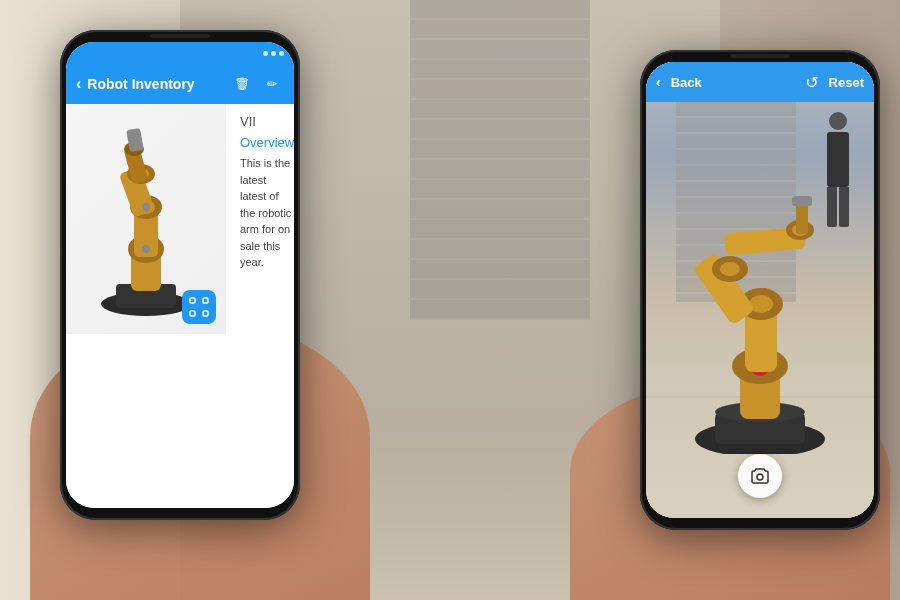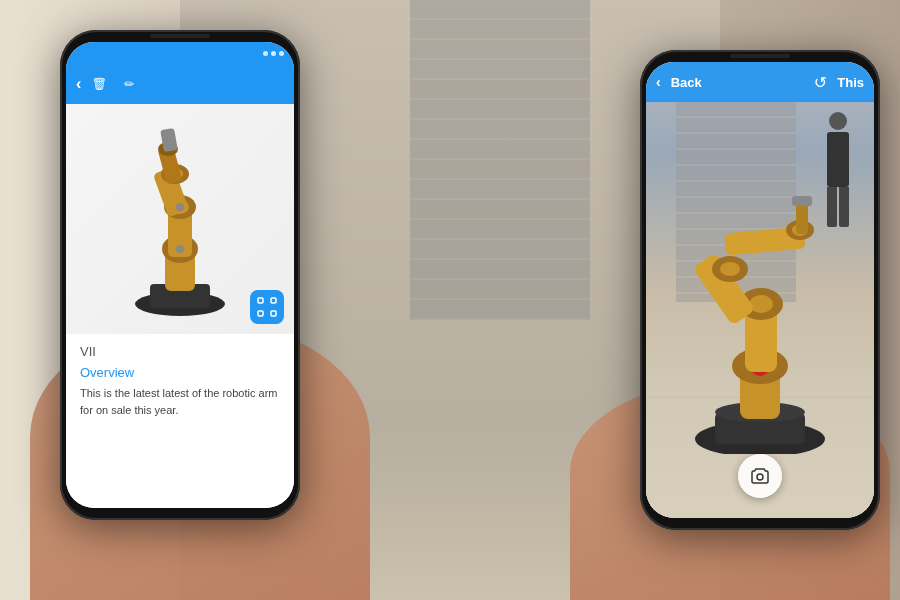--- a/index.html
+++ b/index.html
@@ -150,21 +150,21 @@
       align-items: center;
       justify-content: center;
       cursor: pointer;
     }
 
     
     .phone-content {
       flex: 1;
       background: #fff;
       display: flex;
-      flex-direction: column;
+      flex-direction: row;
       height: calc(100% - 62px);
     }
 
     
     .robot-image-area {
       height: 230px;
       background: linear-gradient(135deg, #f5f5f5 0%, #eeeeee 100%);
       display: flex;
       align-items: center;
       justify-content: center;
@@ -305,20 +305,21 @@
       <div class="status-bar">
         <div class="status-bar-dots">
           <div class="status-dot"></div>
           <div class="status-dot"></div>
           <div class="status-dot"></div>
         </div>
       </div>
 
       <div class="nav-bar">
         <span class="nav-back-icon">‹</span>
+        <span class="nav-title">Robot Inventory</span>
         <span class="nav-icon" style="font-size:12px;">🗑</span>
         <span class="nav-icon" style="font-size:12px;">✏</span>
       </div>
 
       <div class="phone-content">
 
         <div class="robot-image-area">
 
           <svg class="robot-svg" viewBox="0 0 160 200" xmlns="http://www.w3.org/2000/svg">
 
@@ -395,21 +396,21 @@
             <div style="width:10px;height:40px;background:#444;border-radius:0 0 2px 2px;"></div>
             <div style="width:10px;height:40px;background:#444;border-radius:0 0 2px 2px;"></div>
           </div>
         </div>
 
         <div class="ar-nav" style="position:absolute;top:0;left:0;right:0;z-index:10;">
           <span style="color:white;font-size:14px;font-weight:bold;margin-right:4px;">‹</span>
           <span style="color:white;font-size:13px;font-weight:600;">Back</span>
           <div style="flex:1;"></div>
           <span style="color:white;font-size:16px;margin-right:4px;">↺</span>
-          <span style="color:white;font-size:13px;font-weight:600;">This</span>
+          <span style="color:white;font-size:13px;font-weight:600;">Reset</span>
         </div>
 
         <div class="ar-robot-container">
           <svg width="180" height="280" viewBox="0 0 180 280" xmlns="http://www.w3.org/2000/svg">
 
             <ellipse cx="90" cy="265" rx="65" ry="18" fill="#2a2a2a"></ellipse>
             <rect x="45" y="238" width="90" height="32" rx="6" fill="#333"></rect>
             <ellipse cx="90" cy="238" rx="45" ry="10" fill="#3a3a3a"></ellipse>
 
             <rect x="70" y="190" width="40" height="55" rx="8" fill="#c8922a"></rect>

